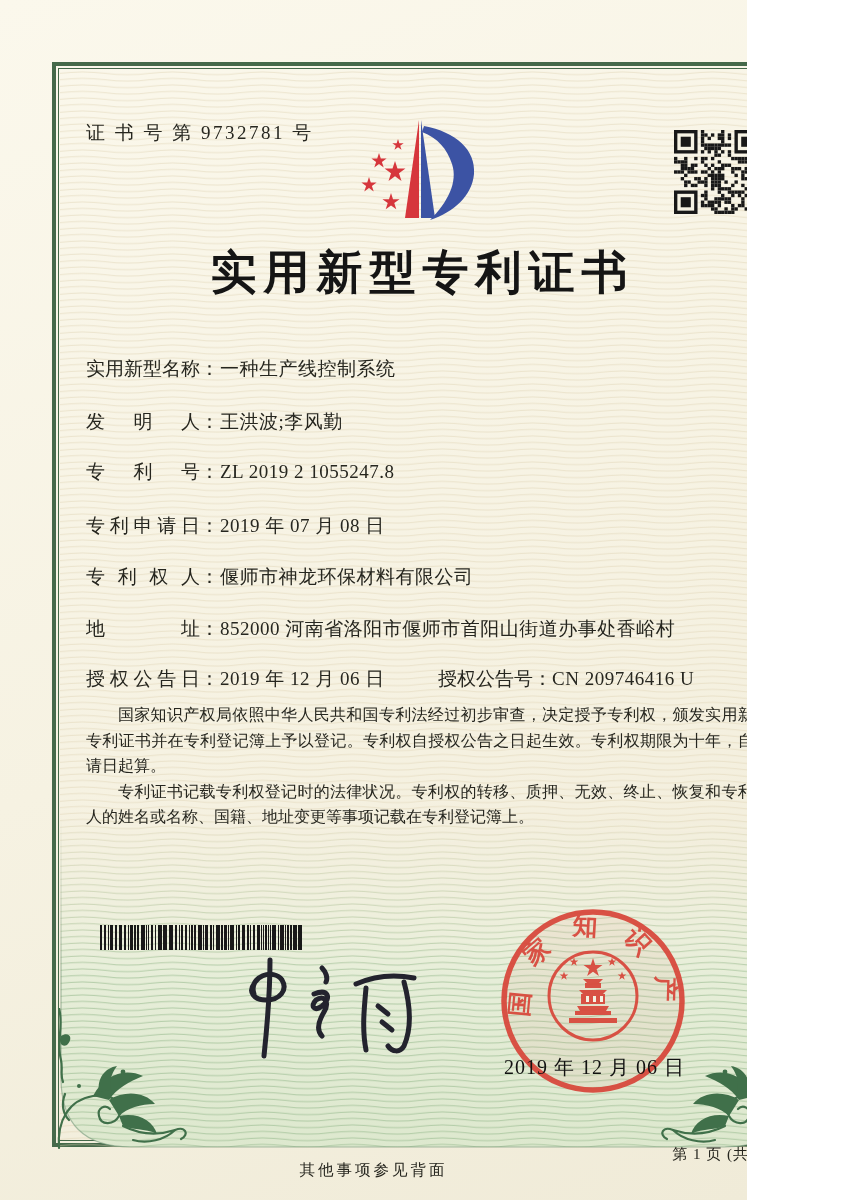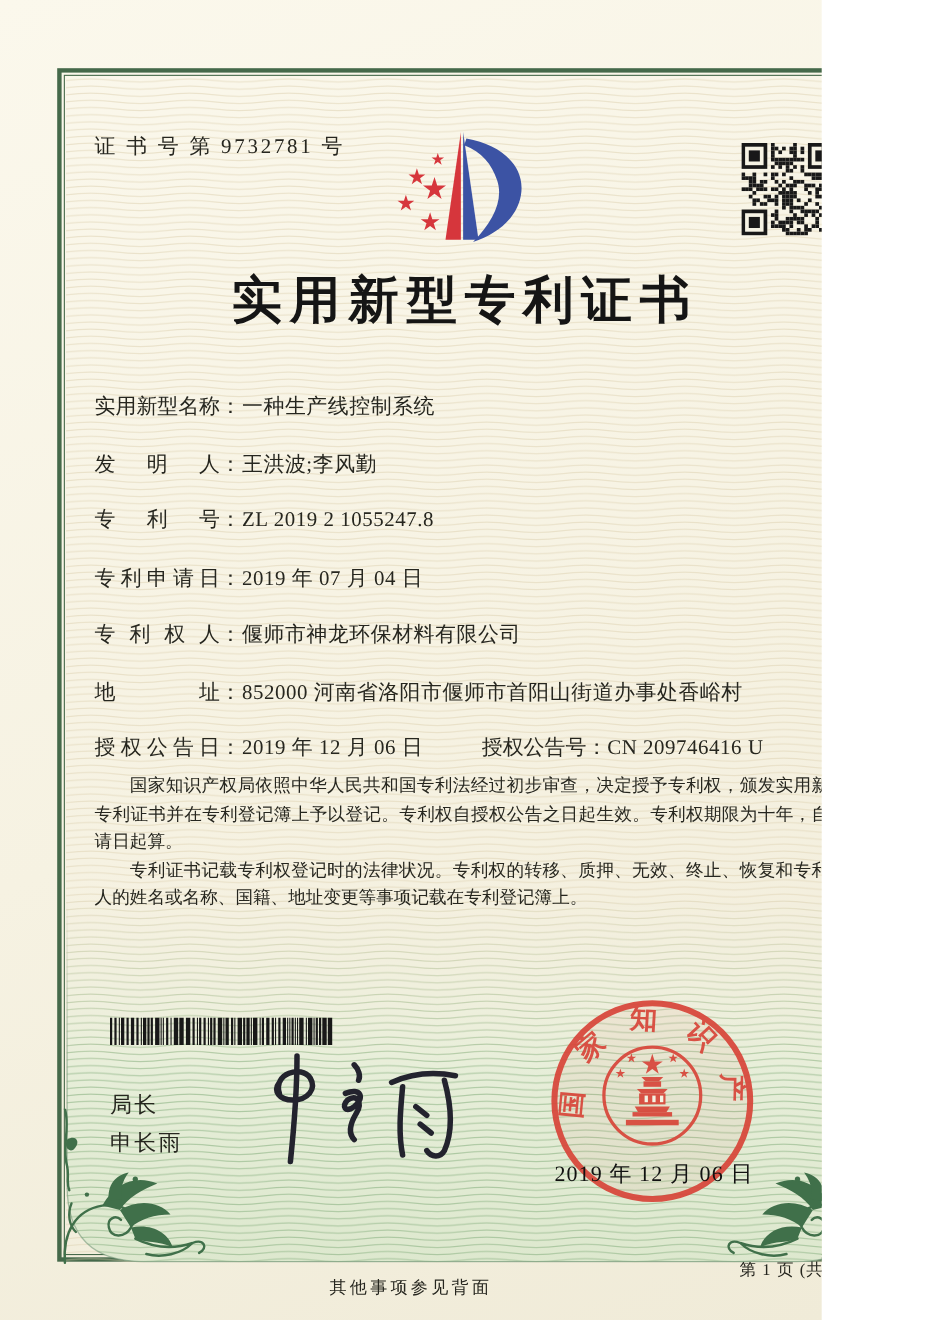--- a/index.html
+++ b/index.html
@@ -352,21 +352,21 @@
       <div class="frow" style="top:290px">
         <span class="flabel">实用新型名称</span><span class="fcolon">：</span><span class="fvalue">一种生产线控制系统</span>
       </div>
       <div class="frow" style="top:343px">
         <span class="flabel">发明人</span><span class="fcolon">：</span><span class="fvalue">王洪波;李风勤</span>
       </div>
       <div class="frow" style="top:393px">
         <span class="flabel">专利号</span><span class="fcolon">：</span><span class="fvalue">ZL 2019 2 1055247.8</span>
       </div>
       <div class="frow" style="top:447px">
-        <span class="flabel">专利申请日</span><span class="fcolon">：</span><span class="fvalue">2019 年 07 月 04 日</span>
+        <span class="flabel">专利申请日</span><span class="fcolon">：</span><span class="fvalue">2019 年 07 月 08 日</span>
       </div>
       <div class="frow" style="top:498px">
         <span class="flabel">专利权人</span><span class="fcolon">：</span><span class="fvalue">偃师市神龙环保材料有限公司</span>
       </div>
       <div class="frow" style="top:550px">
         <span class="flabel">地址</span><span class="fcolon">：</span><span class="fvalue">852000 河南省洛阳市偃师市首阳山街道办事处香峪村</span>
       </div>
       <div class="frow" style="top:600px;width:690px">
         <span class="flabel">授权公告日</span><span class="fcolon">：</span><span class="fvalue">2019 年 12 月 06 日</span>
         <span class="grant2"><span>授权公告号</span><span>：</span><span class="fvalue">CN 209746416 U</span></span>
@@ -430,24 +430,20 @@
         <rect x="172" y="0" width="4" height="25" fill="#181818"></rect>
         <rect x="178" y="0" width="1" height="25" fill="#181818"></rect>
         <rect x="180" y="0" width="4" height="25" fill="#181818"></rect>
         <rect x="185" y="0" width="1" height="25" fill="#181818"></rect>
         <rect x="187" y="0" width="2" height="25" fill="#181818"></rect>
         <rect x="190" y="0" width="2" height="25" fill="#181818"></rect>
         <rect x="193" y="0" width="4" height="25" fill="#181818"></rect>
         <rect x="198" y="0" width="4" height="25" fill="#181818"></rect>
       </svg>
 
-    <div class="director">
-      <div>局长</div>
-      <div>申长雨</div>
-    </div>
 
     <svg class="sig" width="210" height="110" viewBox="0 0 210 110">
       <g stroke="#23232e" stroke-width="5" fill="none" stroke-linecap="round" stroke-linejoin="round">
         <path d="M36,40 C30,22 56,14 64,26 C70,36 62,46 48,46 C36,46 30,38 36,30"></path>
         <path d="M52,6 C52,30 50,64 46,102"></path>
         <path d="M104,14 C108,18 110,24 108,28"></path>
         <path d="M96,40 C110,34 114,44 104,52 C96,58 92,52 98,46 C106,40 112,48 106,58 C100,68 98,76 104,82"></path>
         <path d="M138,30 C156,22 176,20 196,24"></path>
         <path d="M148,34 C146,56 144,76 148,96"></path>
         <path d="M186,28 C192,50 194,74 186,92 C182,99 174,98 170,92"></path>

